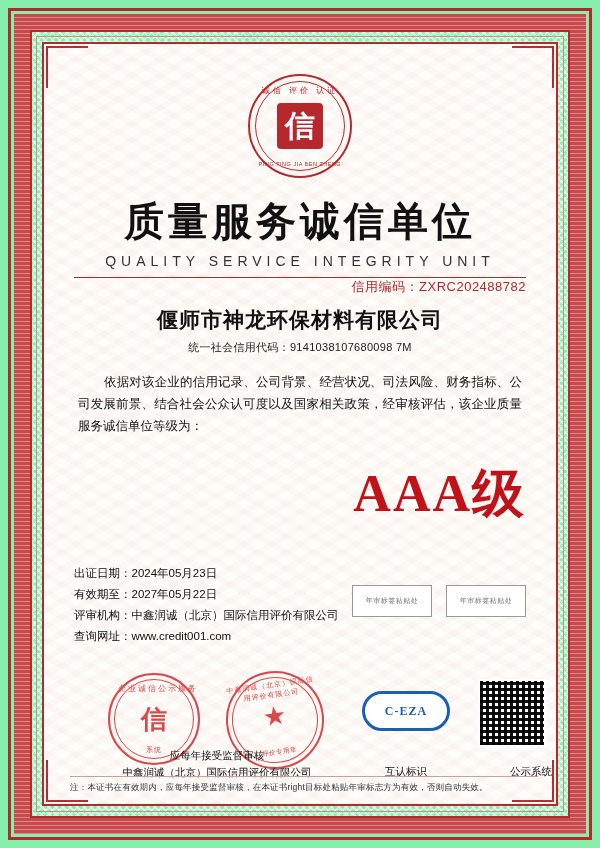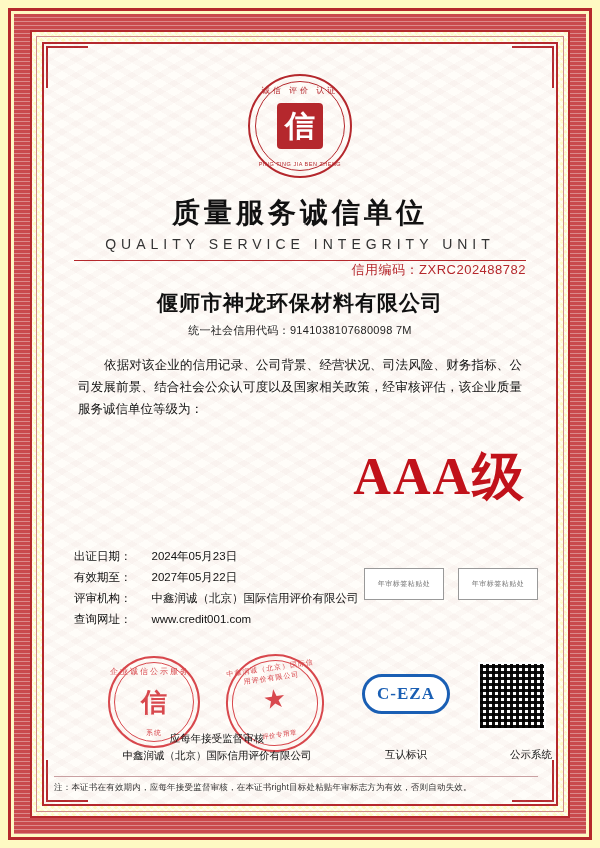--- a/index.html
+++ b/index.html
@@ -11,21 +11,21 @@
     width: 600px;
     height: 848px;
     font-family: "Liberation Sans", sans-serif;
     overflow: hidden;
   }
 
   .certificate {
     position: relative;
     width: 600px;
     height: 848px;
-    background: #fef9c3;
+    background: #86efac;
     box-sizing: border-box;
   }
 
   
   .border-outer {
     position: absolute;
     left: 8px; top: 8px; right: 8px; bottom: 8px;
     border: 3px solid #b5282d;
     box-sizing: border-box;
   }
@@ -154,21 +154,21 @@
     font-size: 5.5px;
     letter-spacing: 0.5px;
     color: #b5282d;
   }
 
   
   .title-cn {
     margin-top: 16px;
     text-align: center;
     font-family: "Liberation Serif", serif;
-    font-size: 28px;
+    font-size: 40px;
     font-weight: bold;
     letter-spacing: 4px;
     color: #111;
   }
   .title-en {
     margin-top: 4px;
     text-align: center;
     font-size: 14px;
     letter-spacing: 5px;
     color: #333;
@@ -231,21 +231,21 @@
     margin-top: 34px;
     align-items: flex-start;
   }
   .details {
     width: 280px;
     font-size: 11.5px;
     line-height: 21px;
     color: #111;
   }
   .details div { white-space: nowrap; }
-  .details .val { font-weight: normal; margin-left: 20px; }
+  .details .val { font-weight: normal; }
 
   .annual {
     flex: 1;
     padding-left: 10px;
     padding-top: 22px;
   }
   .annual-label {
     font-size: 11.5px;
     color: #111;
     margin-bottom: 6px;
@@ -292,21 +292,21 @@
   .seal-1 .seal-char {
     position: absolute; left: 50%; top: 50%;
     transform: translate(-50%,-50%);
     font-family: "Liberation Serif", serif;
     font-size: 26px;
     font-weight: bold;
     color: #d8484d;
   }
   .seal-1 .seal-top {
     position: absolute; top: 8px; left: 0; width: 100%;
-    text-align: left; font-size: 8px; letter-spacing: 2px;
+    text-align: right; font-size: 8px; letter-spacing: 2px;
   }
   .seal-1 .seal-bottom {
     position: absolute; bottom: 8px; left: 0; width: 100%;
     text-align: center; font-size: 7px; letter-spacing: 1px;
   }
 
   .seal-2 {
     left: 152px; top: -2px;
     width: 98px; height: 98px;
     border: 2px solid #d8484d;
@@ -339,21 +339,21 @@
   }
   .logo-cez .badge {
     width: 88px; height: 40px;
     border-radius: 20px;
     border: 3px solid #1a5fb4;
     box-sizing: border-box;
     display: flex;
     align-items: center;
     justify-content: center;
     font-family: "Liberation Serif", serif;
-    font-size: 17px;
+    font-size: 12px;
     font-weight: bold;
     color: #1a5fb4;
     letter-spacing: 1px;
     background: #fff;
   }
 
   .qr {
     position: absolute;
     left: 404px; top: 6px;
     width: 64px; height: 64px;
@@ -385,21 +385,21 @@
   }
   .cap-qr {
     position: absolute;
     left: 394px; top: 18px;
     width: 84px;
     text-align: right;
   }
 
   .footnote {
     position: absolute;
-    left: 8px;
+    left: 24px;
     right: 16px;
     bottom: 8px;
     font-size: 8.5px;
     color: #333;
     border-top: 1px solid #c9a0a2;
     padding-top: 5px;
     letter-spacing: 0.2px;
   }
 </style>
 </head>

